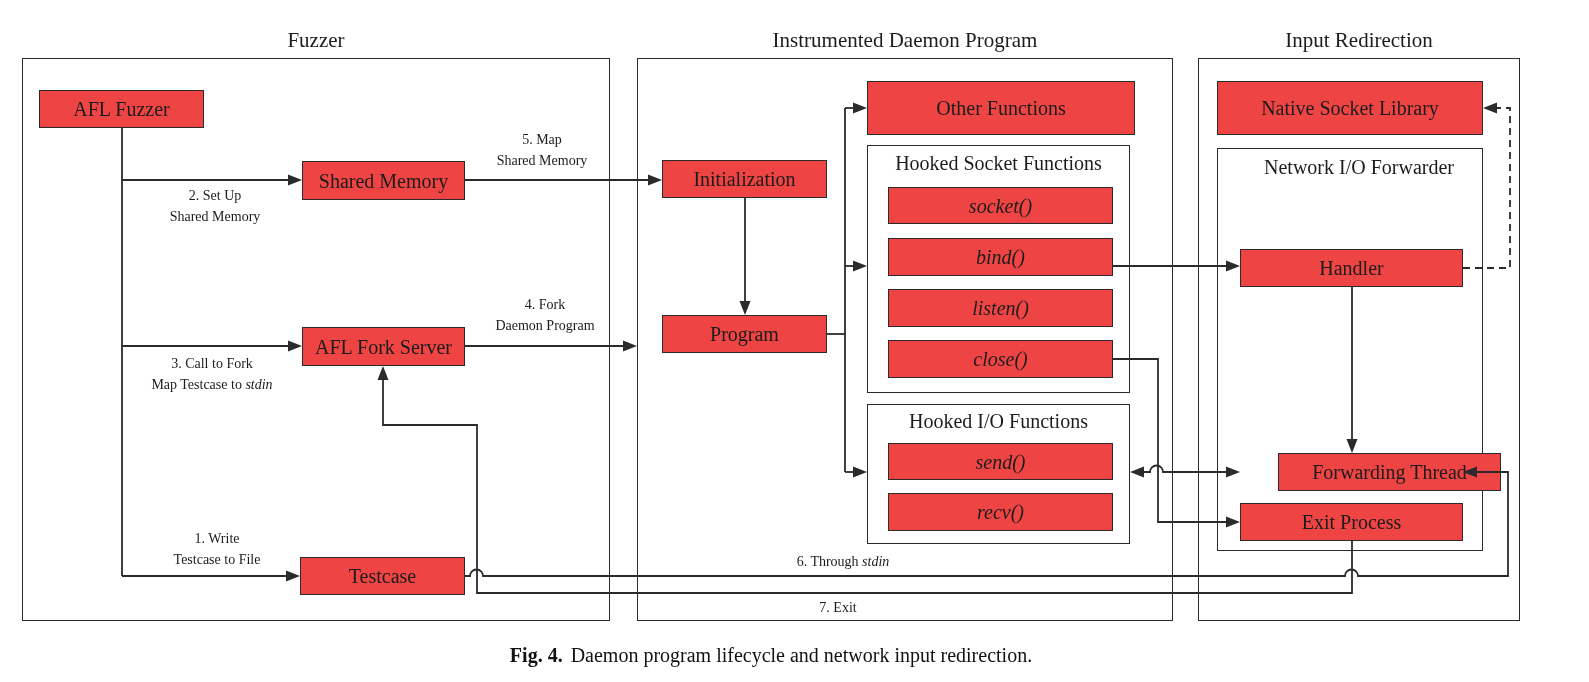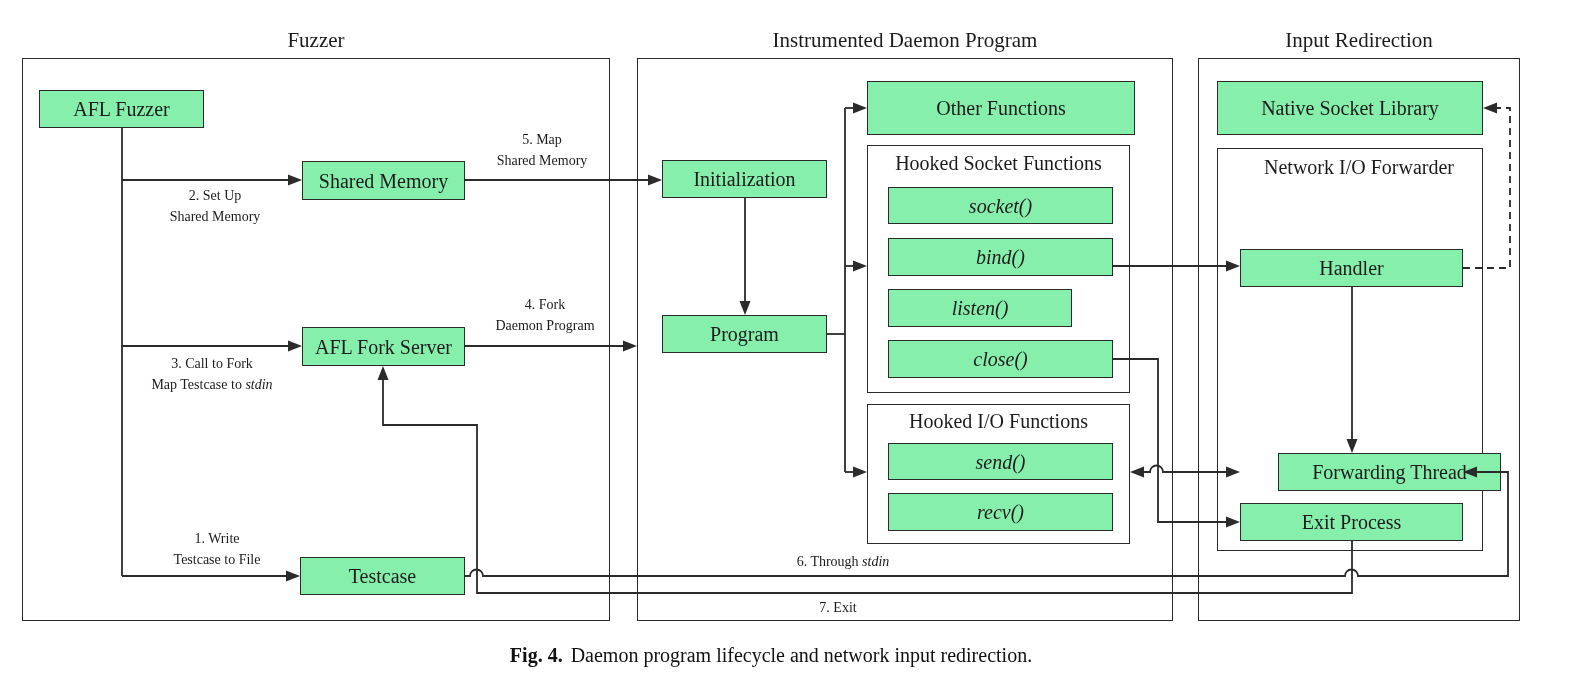--- a/index.html
+++ b/index.html
@@ -1,21 +1,21 @@
 <!DOCTYPE html>
 <html><head>
 <meta charset="utf-8">
 <style>
   html,body{margin:0;padding:0;background:#ffffff;}
   .stage{
     position:relative;width:1589px;height:682px;background:#ffffff;overflow:hidden;
     font-family:"Liberation Serif", serif;color:#1c1c1c;
   }
   .box{
-    position:absolute;border:1.8px solid #2b2b2b;background:#86efac;
+    position:absolute;border:1.8px solid #2b2b2b;background:#ef4444;
     display:flex;align-items:center;justify-content:center;
     font-size:20px;line-height:1.1;white-space:nowrap;box-sizing:border-box;
   }
   .section{background:#ffffff;}
   .container{background:#ffffff;}
   .section-title{
     position:absolute;transform:translateX(-50%);font-size:21px;white-space:nowrap;
   }
   .group-title{
     position:absolute;text-align:center;font-size:20px;white-space:nowrap;
@@ -55,21 +55,21 @@
   <div class="box" style="left:300px;top:557px;width:165px;height:38px;">Testcase</div>
 
   <div class="box" style="left:662px;top:160px;width:165px;height:38px;">Initialization</div>
   <div class="box" style="left:662px;top:315px;width:165px;height:38px;">Program</div>
   <div class="box" style="left:867px;top:81px;width:268px;height:54px;">Other Functions</div>
 
   <div class="box container" style="left:867px;top:145px;width:263px;height:248px;"></div>
   <div class="group-title" style="left:867px;top:152px;width:263px;">Hooked Socket Functions</div>
   <div class="box fn" style="left:888px;top:187px;width:225px;height:37px;">socket()</div>
   <div class="box fn" style="left:888px;top:238px;width:225px;height:38px;">bind()</div>
-  <div class="box fn" style="left:888px;top:289px;width:184px;height:38px;">listen()</div>
+  <div class="box fn" style="left:888px;top:289px;width:225px;height:38px;">listen()</div>
   <div class="box fn" style="left:888px;top:340px;width:225px;height:38px;">close()</div>
 
   <div class="box container" style="left:867px;top:404px;width:263px;height:140px;"></div>
   <div class="group-title" style="left:867px;top:410px;width:263px;">Hooked I/O Functions</div>
   <div class="box fn" style="left:888px;top:443px;width:225px;height:37px;">send()</div>
   <div class="box fn" style="left:888px;top:493px;width:225px;height:38px;">recv()</div>
 
   <div class="box" style="left:1217px;top:81px;width:266px;height:54px;">Native Socket Library</div>
   <div class="box container" style="left:1217px;top:148px;width:266px;height:403px;"></div>
   <div class="group-title" style="left:1217px;top:156px;width:266px;margin-left:9px;">Network I/O Forwarder</div>

